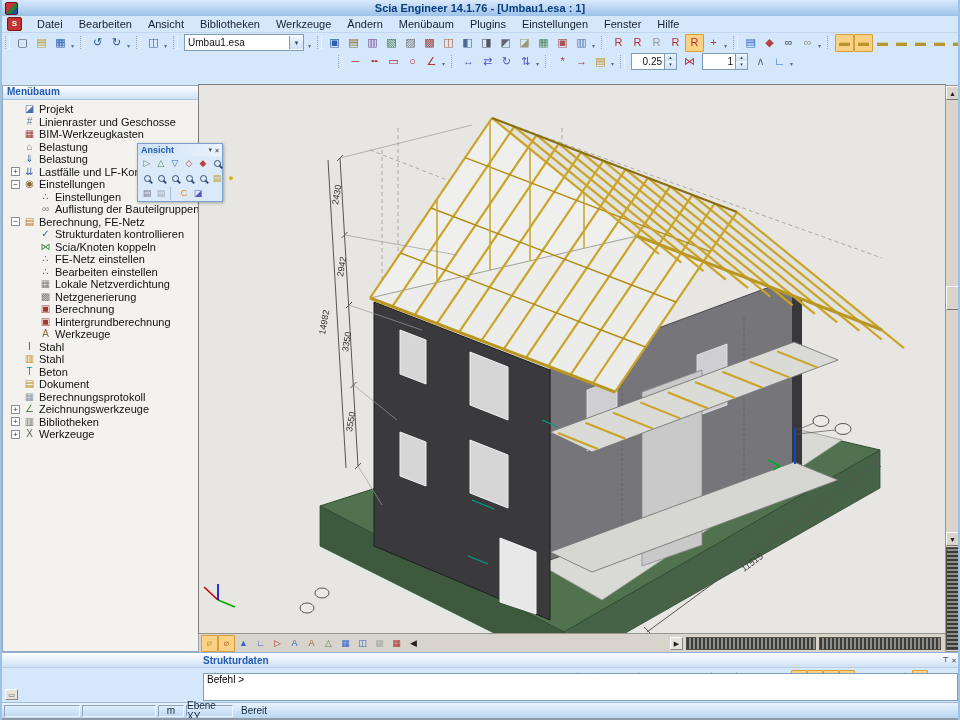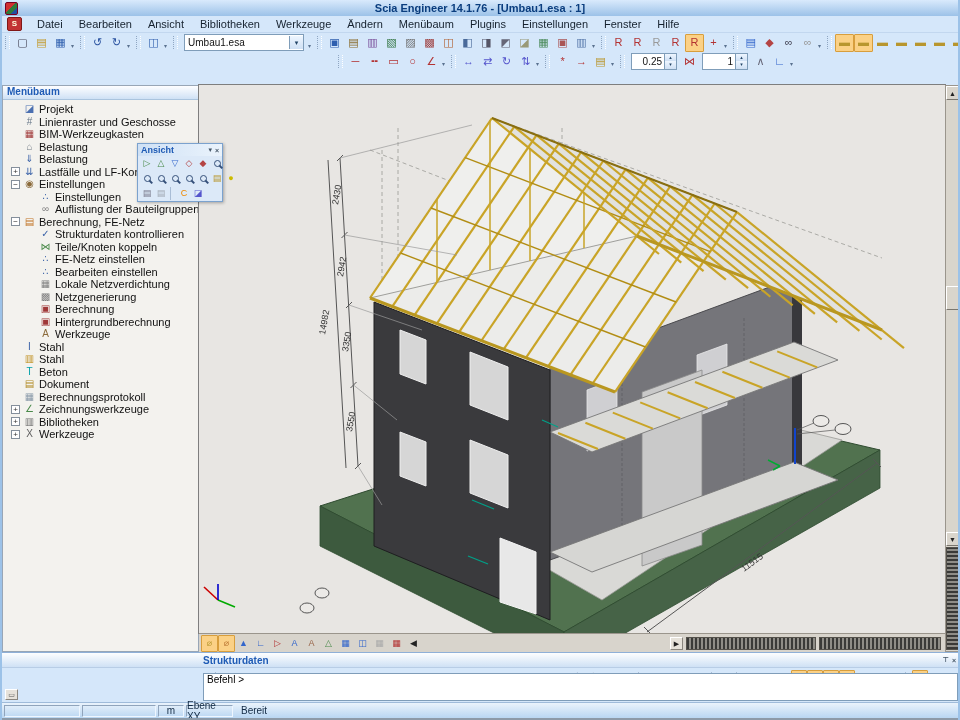--- a/index.html
+++ b/index.html
@@ -388,21 +388,21 @@
           <span class="tlabel">Berechnung, FE-Netz</span>
         </div>
         <div class="trow lvl1">
           <span class="texp hid"></span>
           <span class="ticon" style="color: rgb(58, 98, 168);">✓</span>
           <span class="tlabel">Strukturdaten kontrollieren</span>
         </div>
         <div class="trow lvl1">
           <span class="texp hid"></span>
           <span class="ticon" style="color: rgb(74, 138, 74);">⋈</span>
-          <span class="tlabel">Teile/Knoten koppeln</span>
+          <span class="tlabel">Scia/Knoten koppeln</span>
         </div>
         <div class="trow lvl1">
           <span class="texp hid"></span>
           <span class="ticon" style="color: rgb(58, 98, 168);">∴</span>
           <span class="tlabel">FE-Netz einstellen</span>
         </div>
         <div class="trow lvl1">
           <span class="texp hid"></span>
           <span class="ticon" style="color: rgb(58, 98, 168);">∴</span>
           <span class="tlabel">Bearbeiten einstellen</span>

